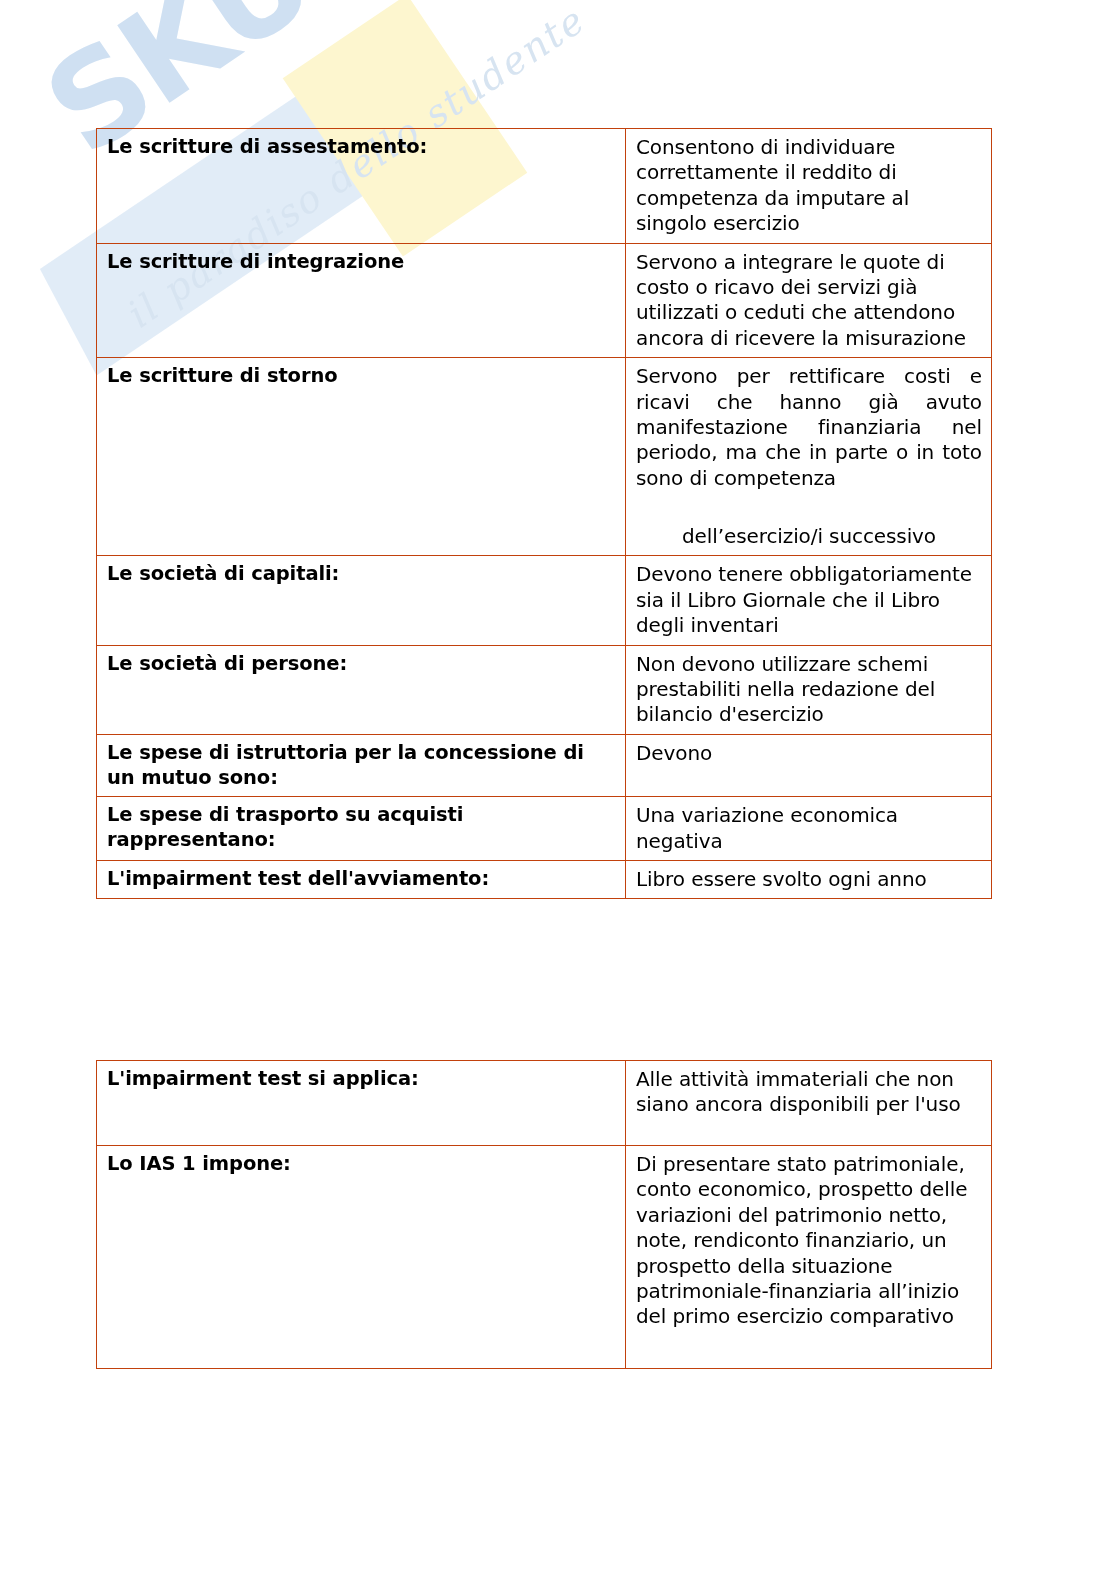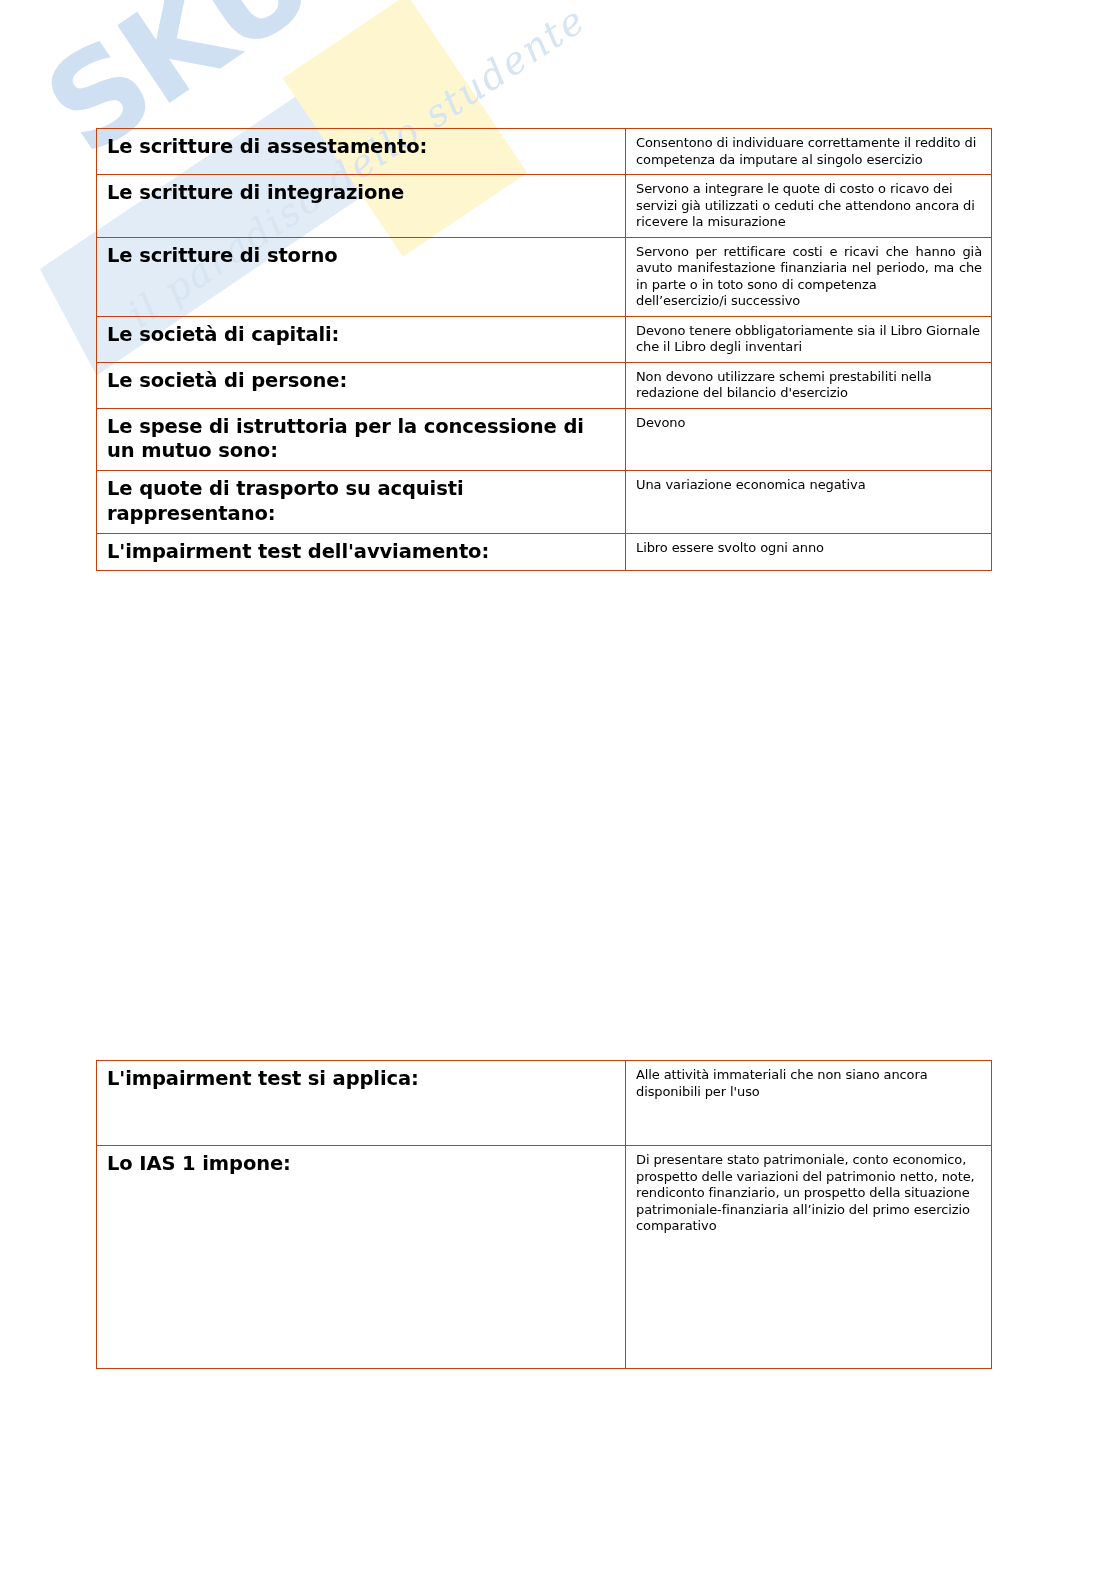--- a/index.html
+++ b/index.html
@@ -102,31 +102,32 @@
 
   td.q {
     font-weight: bold;
     font-size: 19.5px;
     line-height: 1.27;
     color: #000;
     letter-spacing: -0.1px;
   }
   td.a {
     font-weight: normal;
-    font-size: 13px;
+    font-size: 20px;
     line-height: 1.27;
     color: #000;
     letter-spacing: -0.1px;
   }
   td.a.justify {
     text-align: justify;
   }
   td.a.justify > span.lastline {
     display: block;
-    text-align: left;
+    text-align: center;
+    margin-top: 33px;
   }
 </style>
 </head>
 <body>
 
 <div id="watermark-layer">
   <div class="wm-blueband"></div>
   <div class="wm-yellow"></div>
   <div class="wm-brand"><span>SKUOLA</span></div>
   <div class="wm-tag">il paradiso dello studente</div>
@@ -158,21 +159,21 @@
       </tr>
       <tr>
         <td class="q">Le società di persone:</td>
         <td class="a">Non devono utilizzare schemi prestabiliti nella redazione del bilancio d'esercizio</td>
       </tr>
       <tr>
         <td class="q">Le spese di istruttoria per la concessione di un mutuo sono:</td>
         <td class="a">Devono</td>
       </tr>
       <tr>
-        <td class="q">Le quote di trasporto su acquisti rappresentano:</td>
+        <td class="q">Le spese di trasporto su acquisti rappresentano:</td>
         <td class="a">Una variazione economica negativa</td>
       </tr>
       <tr>
         <td class="q">L'impairment test dell'avviamento:</td>
         <td class="a">Libro essere svolto ogni anno</td>
       </tr>
     </tbody>
   </table>
 
   <table class="qa-table second">

